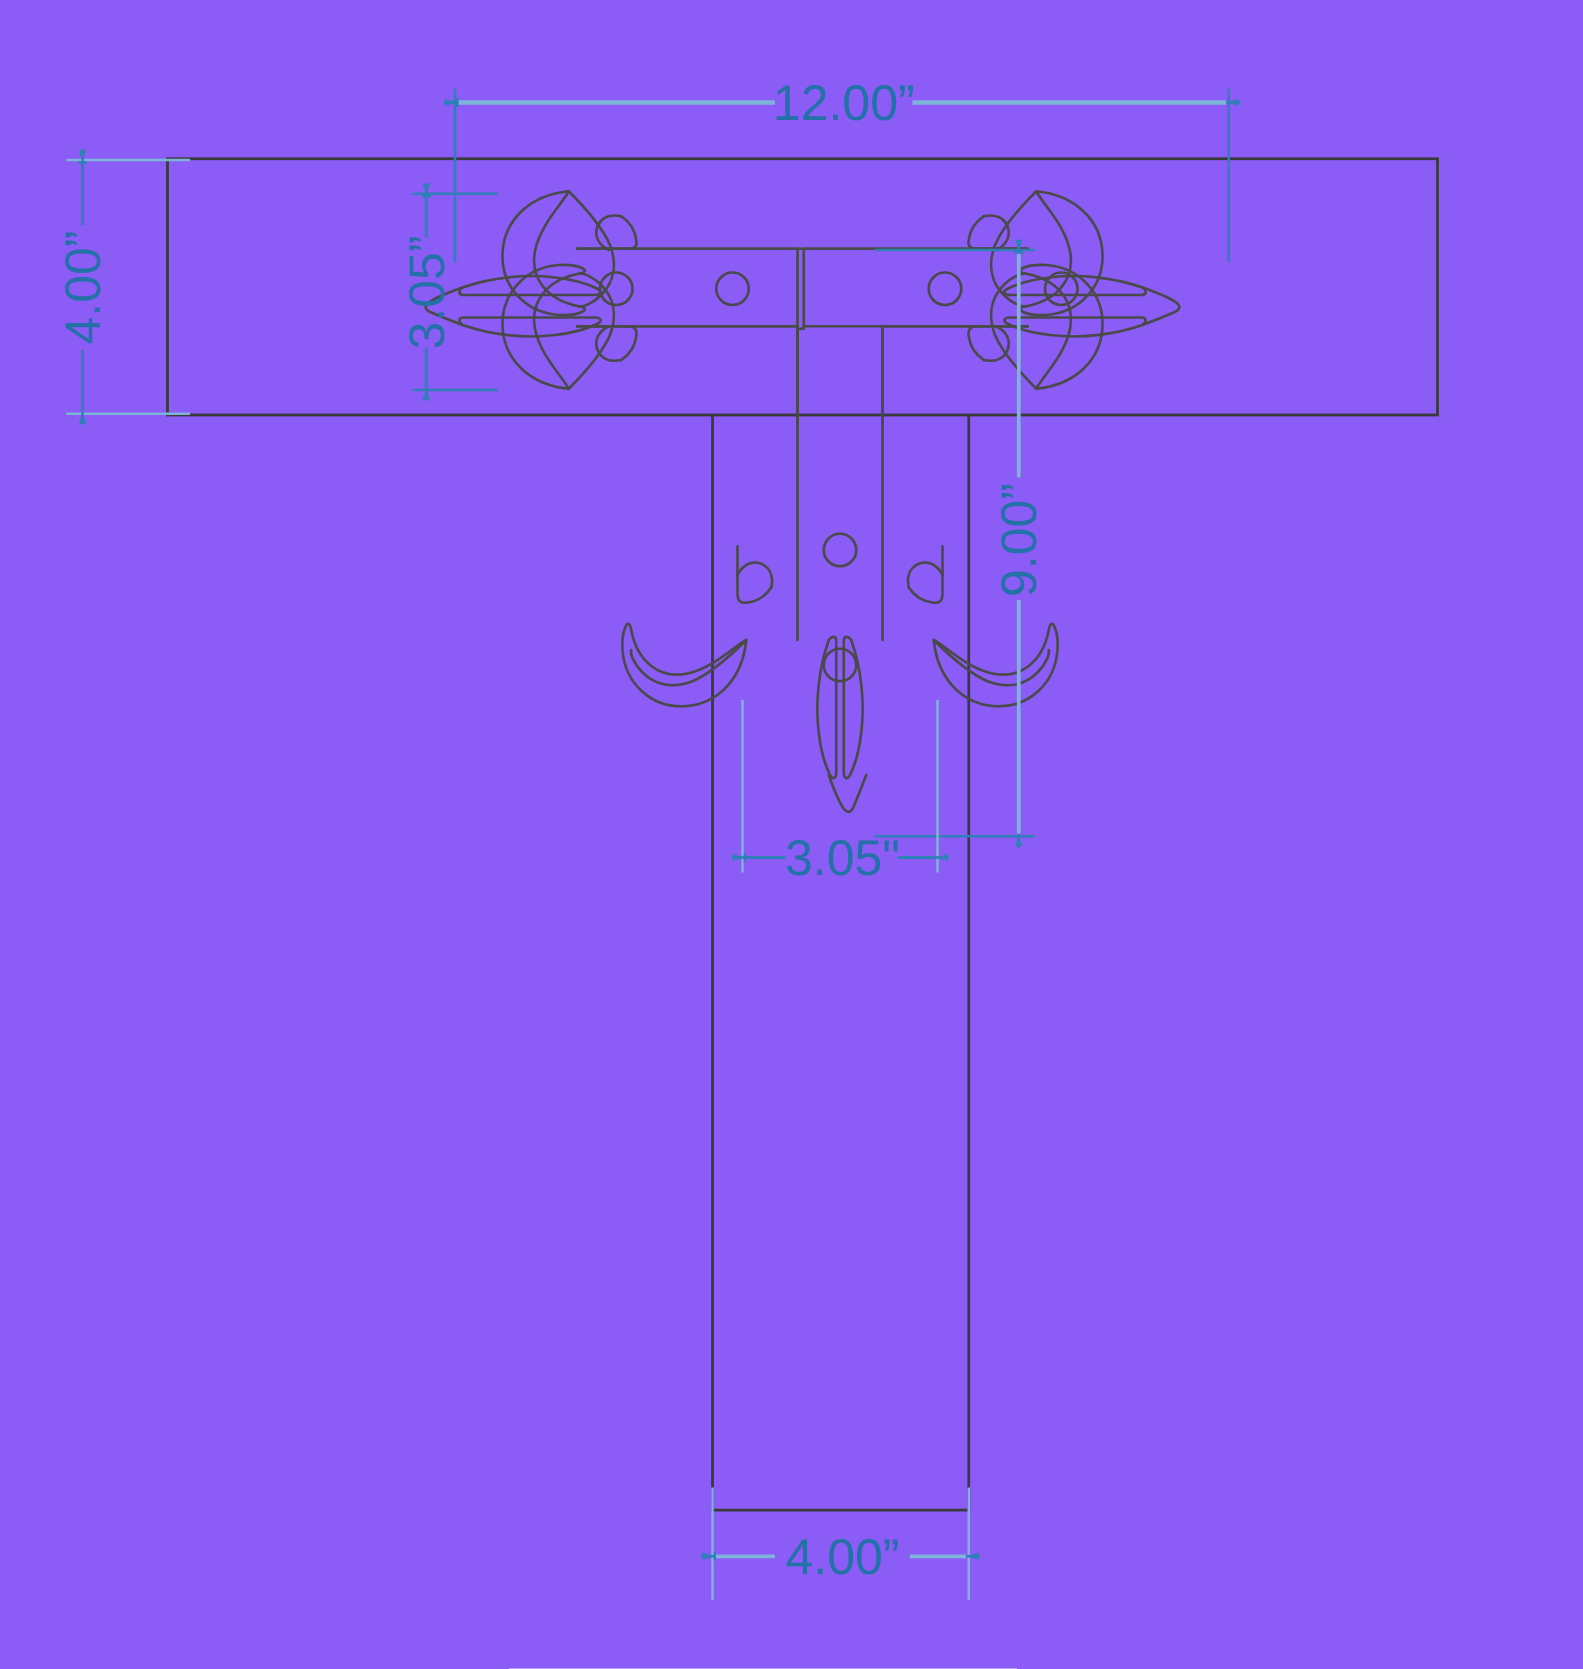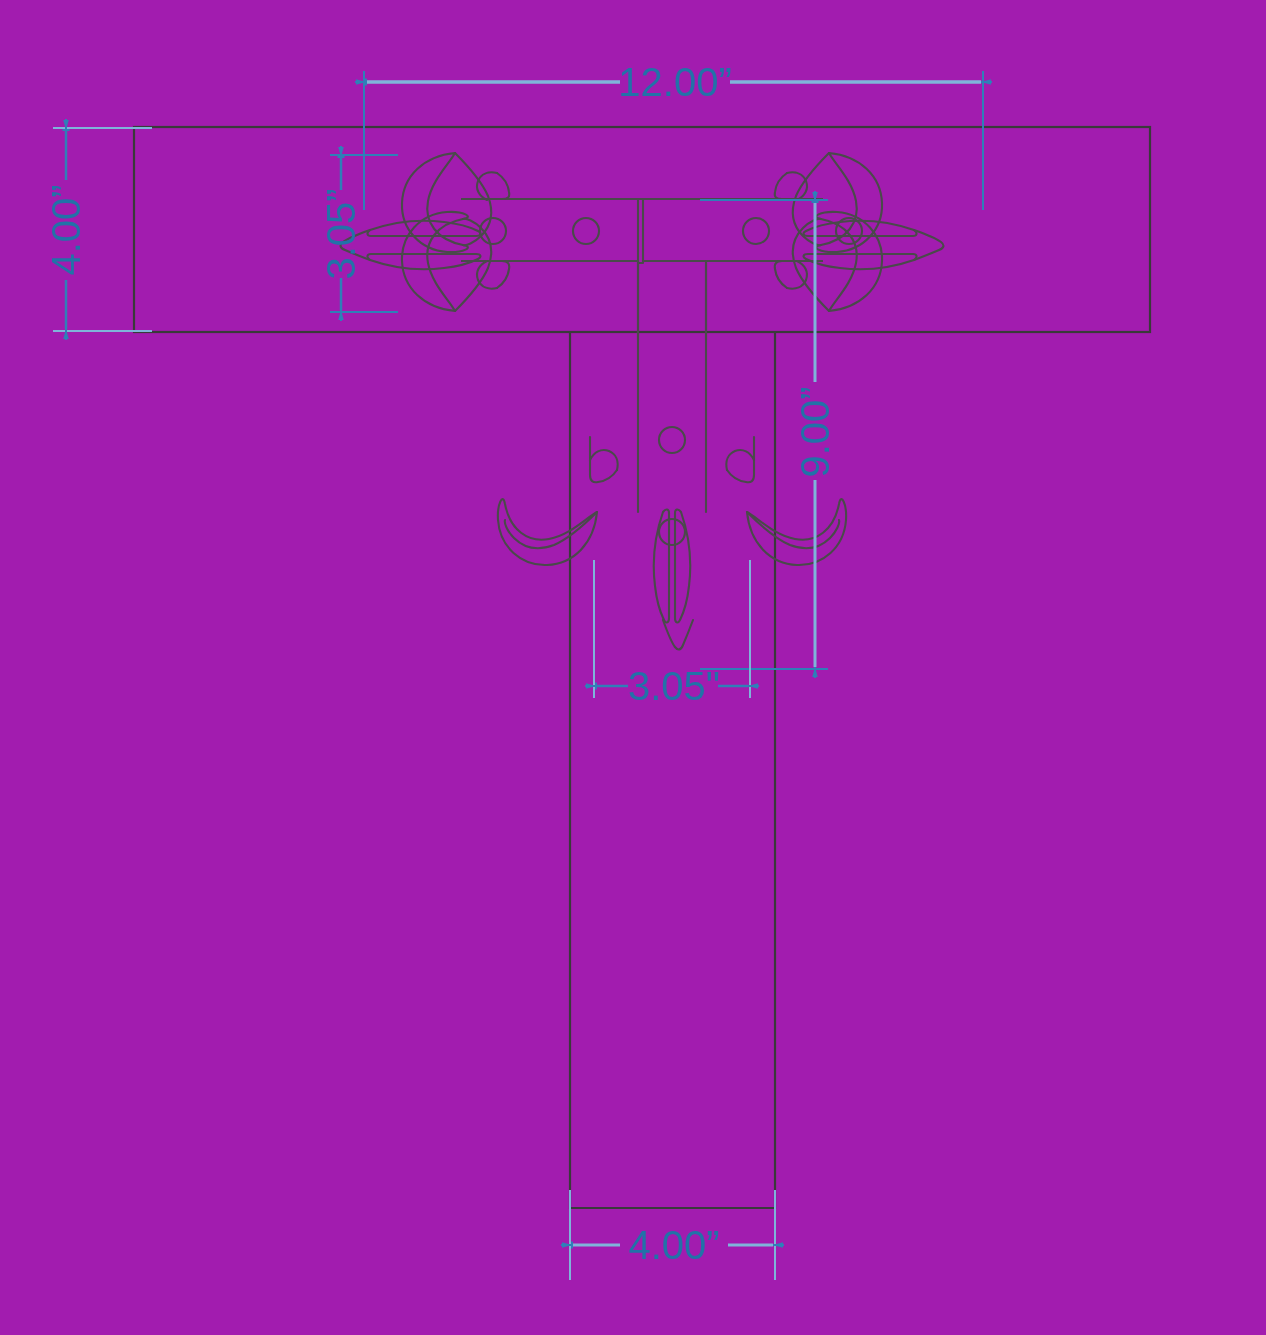--- a/index.html
+++ b/index.html
@@ -7,21 +7,21 @@
     padding: 0;
     background: #ffffff;
   }
   body {
     font-family: "Liberation Sans", sans-serif;
   }
   #drawing-root {
     position: relative;
     width: 1266px;
     height: 1335px;
-    background: #a21caf;
+    background: #8b5cf6;
     overflow: hidden;
   }
   #drawing-svg {
     display: block;
     width: 1266px;
     height: 1335px;
   }
   .dim-text {
     font-family: "Liberation Sans", sans-serif;
     font-size: 40px;

